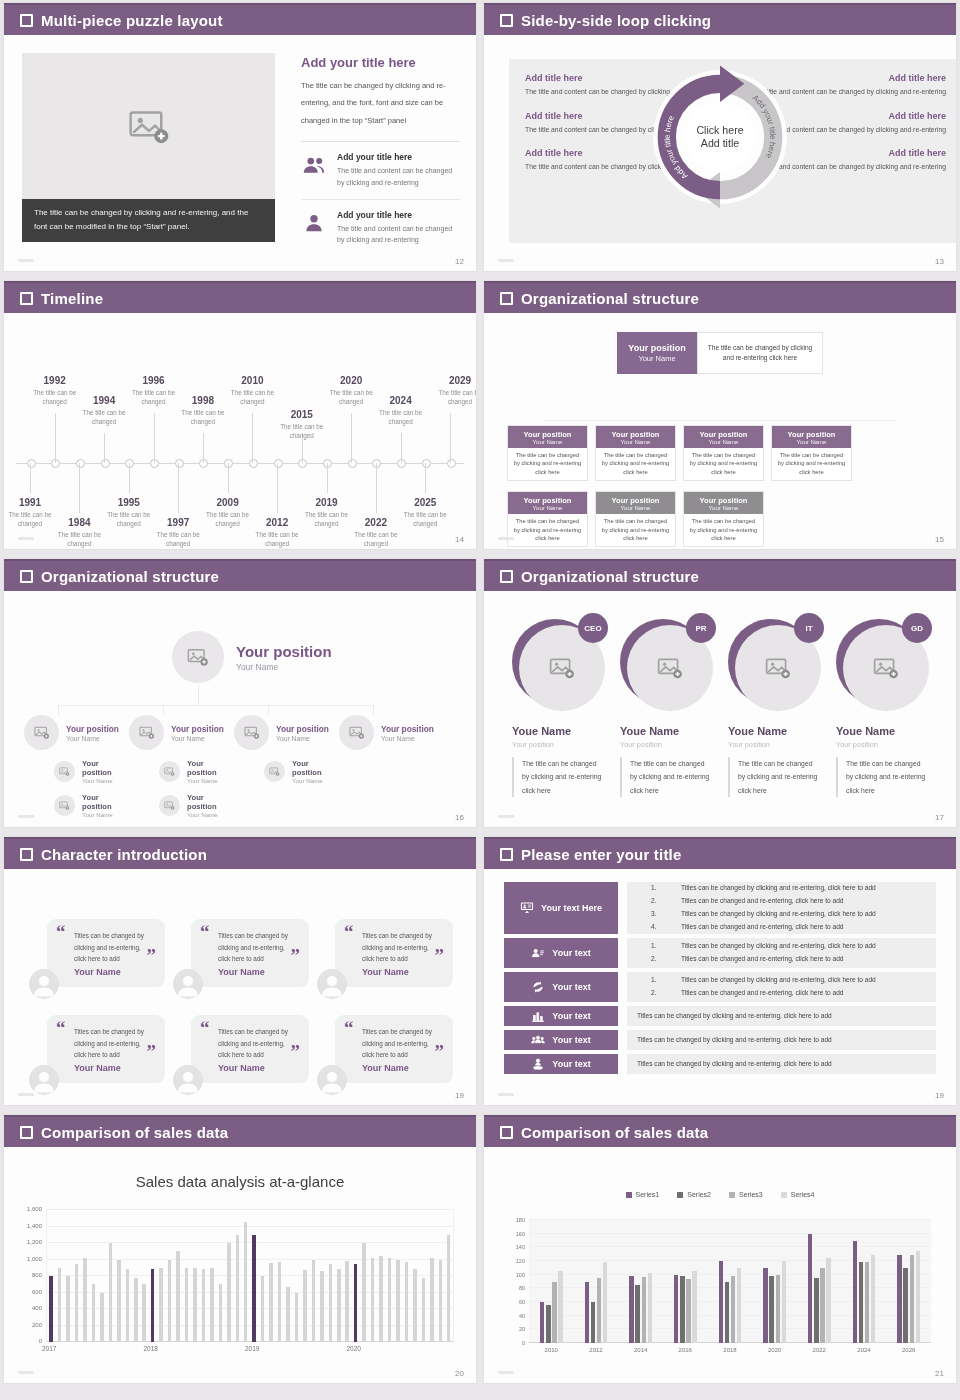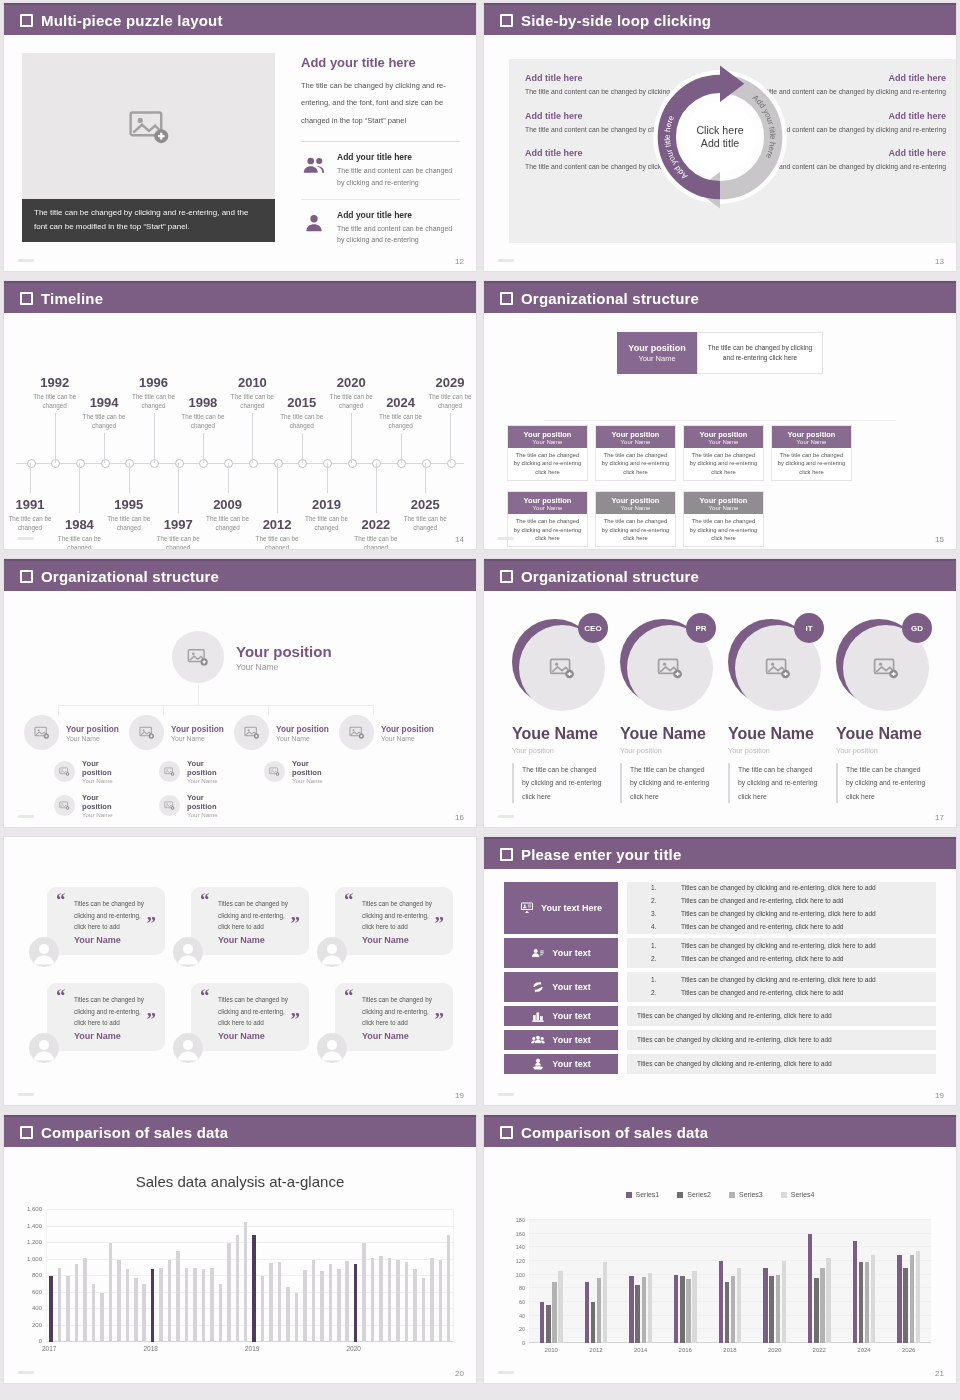--- a/index.html
+++ b/index.html
@@ -35,21 +35,21 @@
   .lp-title{font-size:9px;font-weight:bold;color:#7a5686;margin-bottom:3px;}
   .lp-text{font-size:6.8px;color:#555;line-height:1.7;}
   .loop{position:absolute;left:160px;top:26px;width:152px;height:152px;}
 
   
   .b14{position:relative;}
   .tl-line{position:absolute;left:12px;right:12px;top:118px;height:1px;background:#d9d6db;}
   .tl-dot{position:absolute;width:7px;height:7px;border:1.5px solid #c6c2c9;border-radius:50%;background:#fff;top:113.5px;}
   .tl-stem{position:absolute;width:1px;background:#d9d6db;}
   .tl-lab{position:absolute;width:64px;text-align:center;}
-  .tl-year{font-size:13px;font-weight:bold;color:#564a5e;}
+  .tl-year{font-size:10px;font-weight:bold;color:#564a5e;}
   .tl-cap{font-size:6.3px;color:#8f8f8f;line-height:1.5;width:46px;margin:2px auto 0;}
 
   
   .b15-rootrow{display:flex;justify-content:center;margin-top:19px;}
   .b15-rootbox{width:80px;height:42px;background:#876890;color:#fff;display:flex;flex-direction:column;
     justify-content:center;text-align:center;}
   .b15-rp{font-size:9px;font-weight:bold;}
   .b15-rn{font-size:7.5px;opacity:.92;margin-top:1px;}
   .b15-note{width:110px;height:40px;background:#fff;border:1px solid #e3e3e3;font-size:6.6px;color:#444;
     line-height:1.55;display:flex;align-items:center;text-align:center;padding:0 7px;}
@@ -81,21 +81,21 @@
 
   
   .b17{display:flex;padding:26px 22px 0 28px;gap:16px;}
   .b17-col{width:92px;}
   .b17-av{position:relative;width:92px;height:94px;}
   .b17-pc{position:absolute;left:0;top:2px;width:86px;height:86px;border-radius:50%;background:#7b5d85;}
   .b17-gc{position:absolute;left:7px;top:8px;width:86px;height:86px;border-radius:50%;background:#e7e5e7;
     display:flex;align-items:center;justify-content:center;}
   .b17-badge{position:absolute;right:-4px;top:-4px;width:30px;height:30px;border-radius:50%;background:#7b5d85;
     color:#fff;font-size:8px;font-weight:bold;display:flex;align-items:center;justify-content:center;}
-  .b17-name{font-size:16px;font-weight:bold;color:#5d4763;margin-top:14px;}
+  .b17-name{font-size:11px;font-weight:bold;color:#5d4763;margin-top:14px;}
   .b17-role{font-size:7.3px;color:#c0bac4;margin-top:3px;}
   .b17-text{margin-top:8px;padding-left:8px;border-left:2px solid #dbd8dd;font-size:6.8px;color:#555;line-height:1.95;}
 
   
   .b18{position:relative;}
   .b18-card{position:absolute;width:118px;height:68px;background:#f1f0f1;border-radius:9px;}
   .b18-q{position:absolute;left:9px;top:2px;font-family:"Liberation Serif",serif;font-weight:bold;
     font-size:19px;color:#7a5686;}
   .b18-q2{position:absolute;right:9px;top:26px;font-family:"Liberation Serif",serif;font-weight:bold;
     font-size:19px;color:#7a5686;}
@@ -309,21 +309,21 @@
          <div class="tl-cap">The title can be changed</div>
         </div>
         <div class="tl-dot" style="left:269.6px"></div>
         <div class="tl-stem" style="left:273.1px;top:118px;height:50px"></div>
         <div class="tl-lab" style="left:241.1px;top:172px">
          <div class="tl-year">2012</div>
          <div class="tl-cap">The title can be changed</div>
         </div>
         <div class="tl-dot" style="left:294.3px"></div>
         <div class="tl-stem" style="left:297.8px;top:88px;height:30px"></div>
-        <div class="tl-lab" style="left:265.8px;top:50px">
+        <div class="tl-lab" style="left:265.8px;top:64px">
          <div class="tl-year">2015</div>
          <div class="tl-cap">The title can be changed</div>
         </div>
         <div class="tl-dot" style="left:319.0px"></div>
         <div class="tl-stem" style="left:322.5px;top:118px;height:30px"></div>
         <div class="tl-lab" style="left:290.5px;top:152px">
          <div class="tl-year">2019</div>
          <div class="tl-cap">The title can be changed</div>
         </div>
         <div class="tl-dot" style="left:343.7px"></div>
@@ -345,21 +345,21 @@
          <div class="tl-cap">The title can be changed</div>
         </div>
         <div class="tl-dot" style="left:417.8px"></div>
         <div class="tl-stem" style="left:421.3px;top:118px;height:30px"></div>
         <div class="tl-lab" style="left:389.3px;top:152px">
          <div class="tl-year">2025</div>
          <div class="tl-cap">The title can be changed</div>
         </div>
         <div class="tl-dot" style="left:442.5px"></div>
         <div class="tl-stem" style="left:446.0px;top:68px;height:50px"></div>
-        <div class="tl-lab" style="left:414.0px;top:30px">
+        <div class="tl-lab" style="left:424px;top:30px">
          <div class="tl-year">2029</div>
          <div class="tl-cap">The title can be changed</div>
         </div>
       </div>
     <div class="wm"></div>
     <div class="pagenum">14</div>
   </section>
 
   <section class="slide">
     <header class="shead">
@@ -711,20 +711,24 @@
        <div class="b17-name">Youe Name</div>
        <div class="b17-role">Your position</div>
        <div class="b17-text">The title can be changed by clicking and re-entering click here</div>
         </div>
       </div>
     <div class="wm"></div>
     <div class="pagenum">17</div>
   </section>
 
   <section class="slide">
+    <header class="shead">
+      <span class="sq"></span>
+      <span>Character introduction</span>
+    </header>
     <div class="sbody b18" id="s18body">
         <div class="b18-card" style="left:43px;top:18px">
        <div class="b18-q">“</div>
        <div class="b18-tx">Titles can be changed by clicking and re-entering, click here to add</div>
        <div class="b18-q2">”</div>
        <div class="b18-nm">Your Name</div>
        <div class="b18-avatar" style="left:-18px;top:50px"><svg viewBox="0 0 24 24">
               <circle cx="12" cy="9.5" r="4"></circle>
               <path d="M4 22c0-4.6 3.6-7.2 8-7.2s8 2.6 8 7.2z"></path>
             </svg></div>

